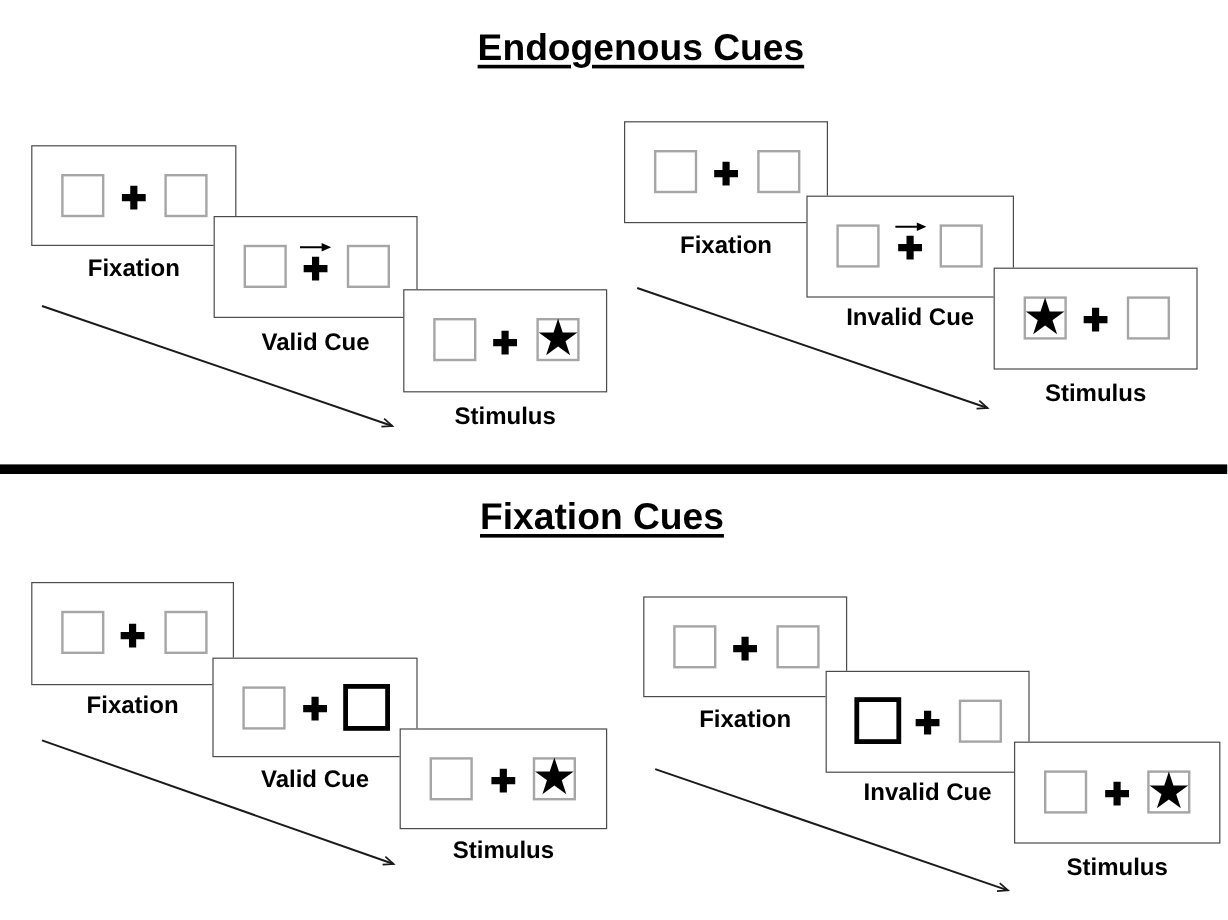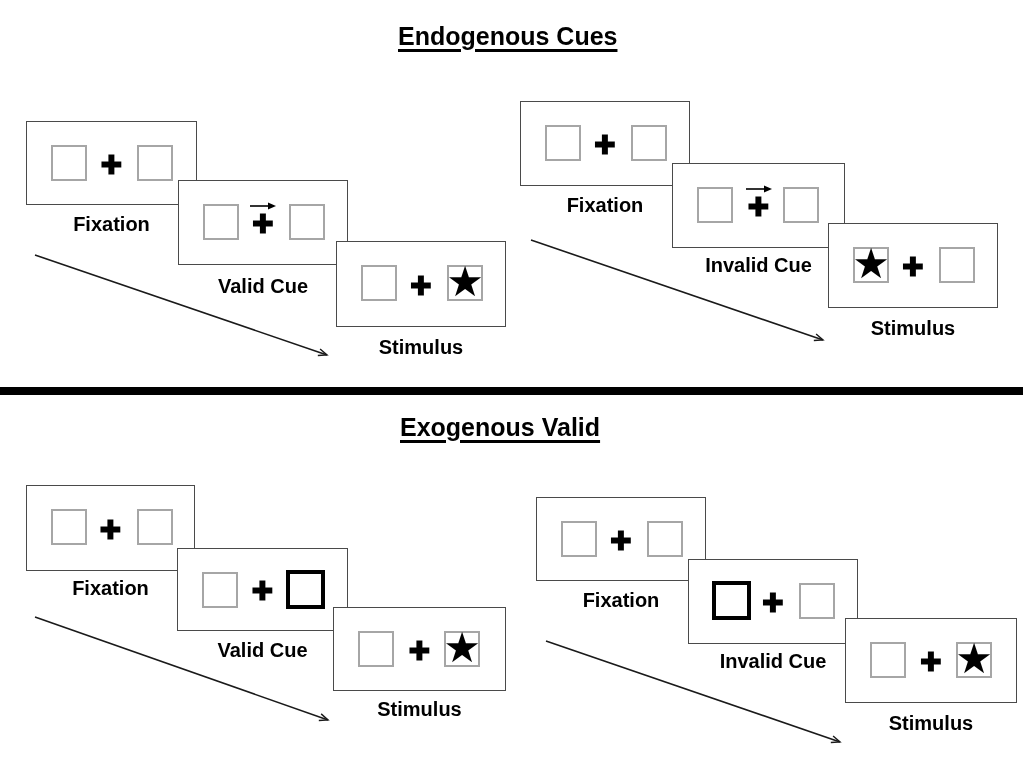--- a/index.html
+++ b/index.html
@@ -1,21 +1,21 @@
 <!DOCTYPE html>
 <html><head>
 <meta charset="utf-8">
 <style>
   html,body{margin:0;padding:0;background:#fff;}
   .canvas{
     position:relative;width:1023px;height:767px;background:#ffffff;overflow:hidden;
     font-family:"Liberation Sans",sans-serif;color:#000;
   }
   .title{
-    position:absolute;font-size:25px;font-weight:bold;
+    position:absolute;font-size:31px;font-weight:bold;
     text-decoration:underline;text-decoration-thickness:3px;text-underline-offset:4px;
     white-space:nowrap;letter-spacing:0px;
   }
   .panel{
     position:absolute;background:#ffffff;border:1.5px solid #4a4a4a;box-sizing:border-box;
   }
   .z1{z-index:3}.z2{z-index:4}.z3{z-index:5}
   .box{
     position:absolute;top:23px;width:36px;height:36px;box-sizing:border-box;
     border:2px solid #a6a6a6;background:#fff;
@@ -59,21 +59,21 @@
       </marker>
     </defs>
     <line x1="35" y1="255" x2="327" y2="355" stroke="#1a1a1a" stroke-width="1.6" marker-end="url(#ah)"></line>
     <line x1="531" y1="240" x2="823" y2="340" stroke="#1a1a1a" stroke-width="1.6" marker-end="url(#ah)"></line>
     <line x1="35" y1="617" x2="328" y2="720" stroke="#1a1a1a" stroke-width="1.6" marker-end="url(#ah)"></line>
     <line x1="546" y1="641" x2="840" y2="742" stroke="#1a1a1a" stroke-width="1.6" marker-end="url(#ah)"></line>
   </svg>
 
   <div class="title" style="left:398px;top:22px;">Endogenous Cues</div>
   <div class="divider"></div>
-  <div class="title" style="left:400px;top:413px;">Exogenous Valid</div>
+  <div class="title" style="left:400px;top:413px;">Fixation Cues</div>
 
   <div class="panel z1" style="left:26px;top:121px;width:171px;height:84px;">
     <div class="box l"></div>
     <span class="cross">✚</span>
     <div class="box r"></div>
   </div>
   <div class="plabel" style="left:26px;top:213px;width:171px;">Fixation</div>
 
   <div class="panel z2" style="left:178px;top:180px;width:170px;height:85px;">
     <div class="box l"></div>

